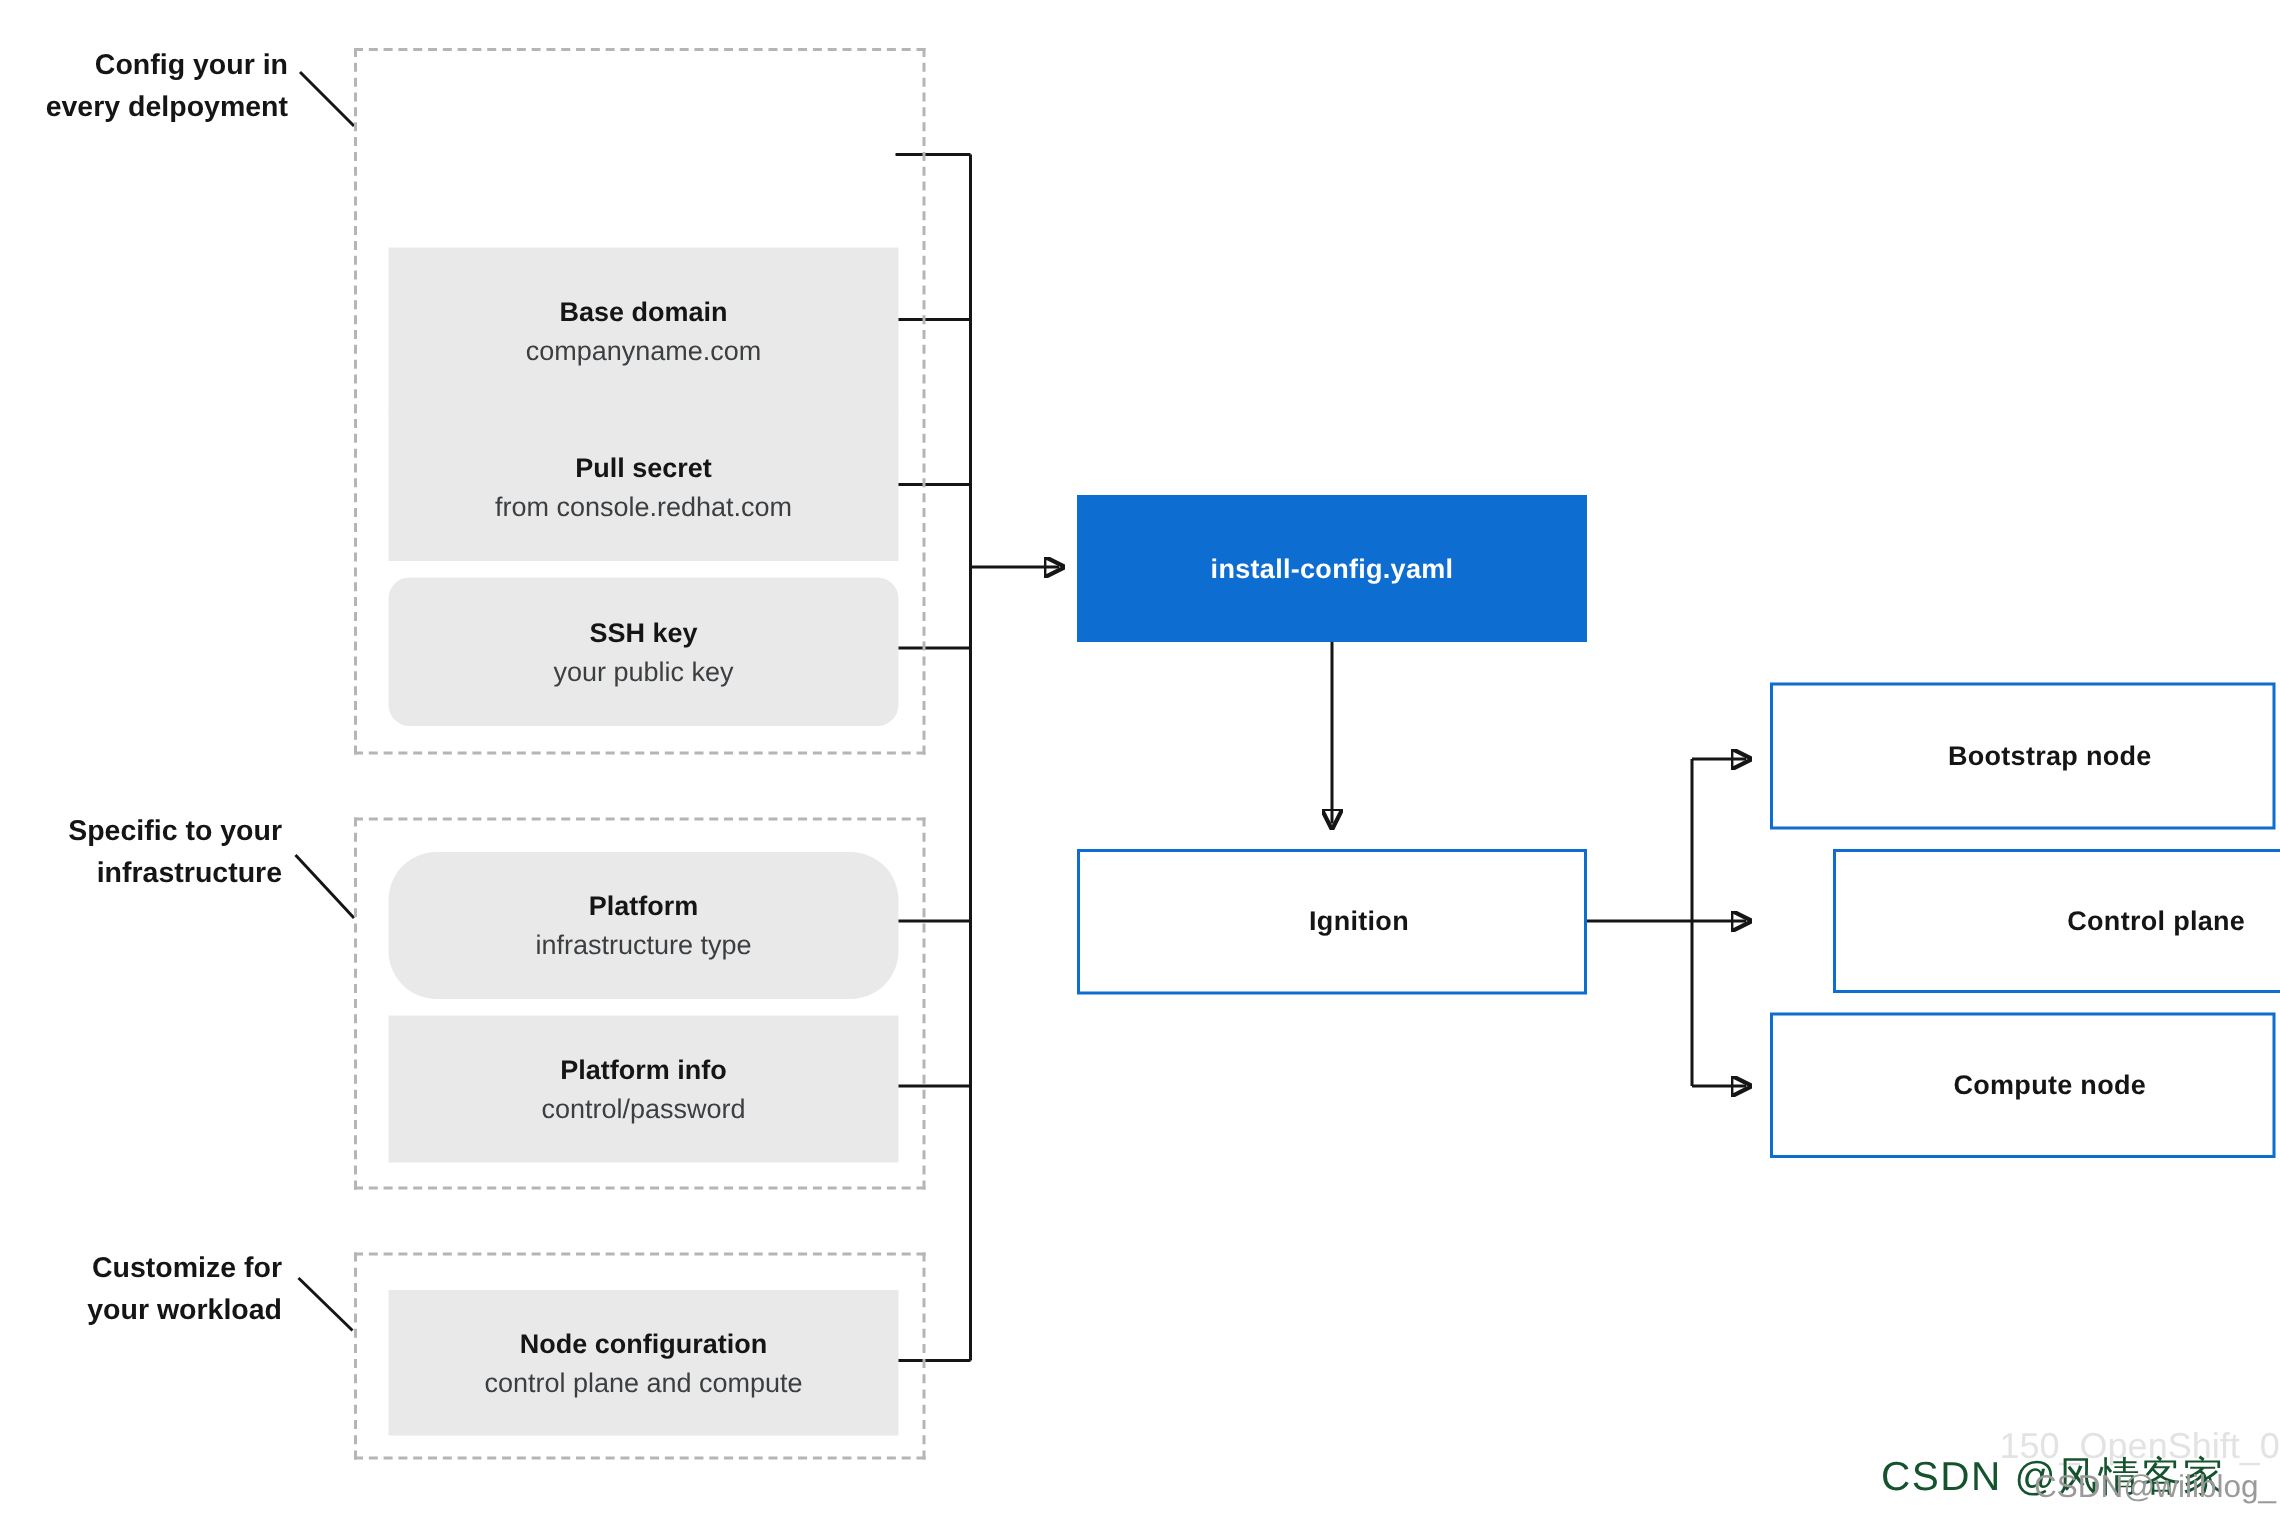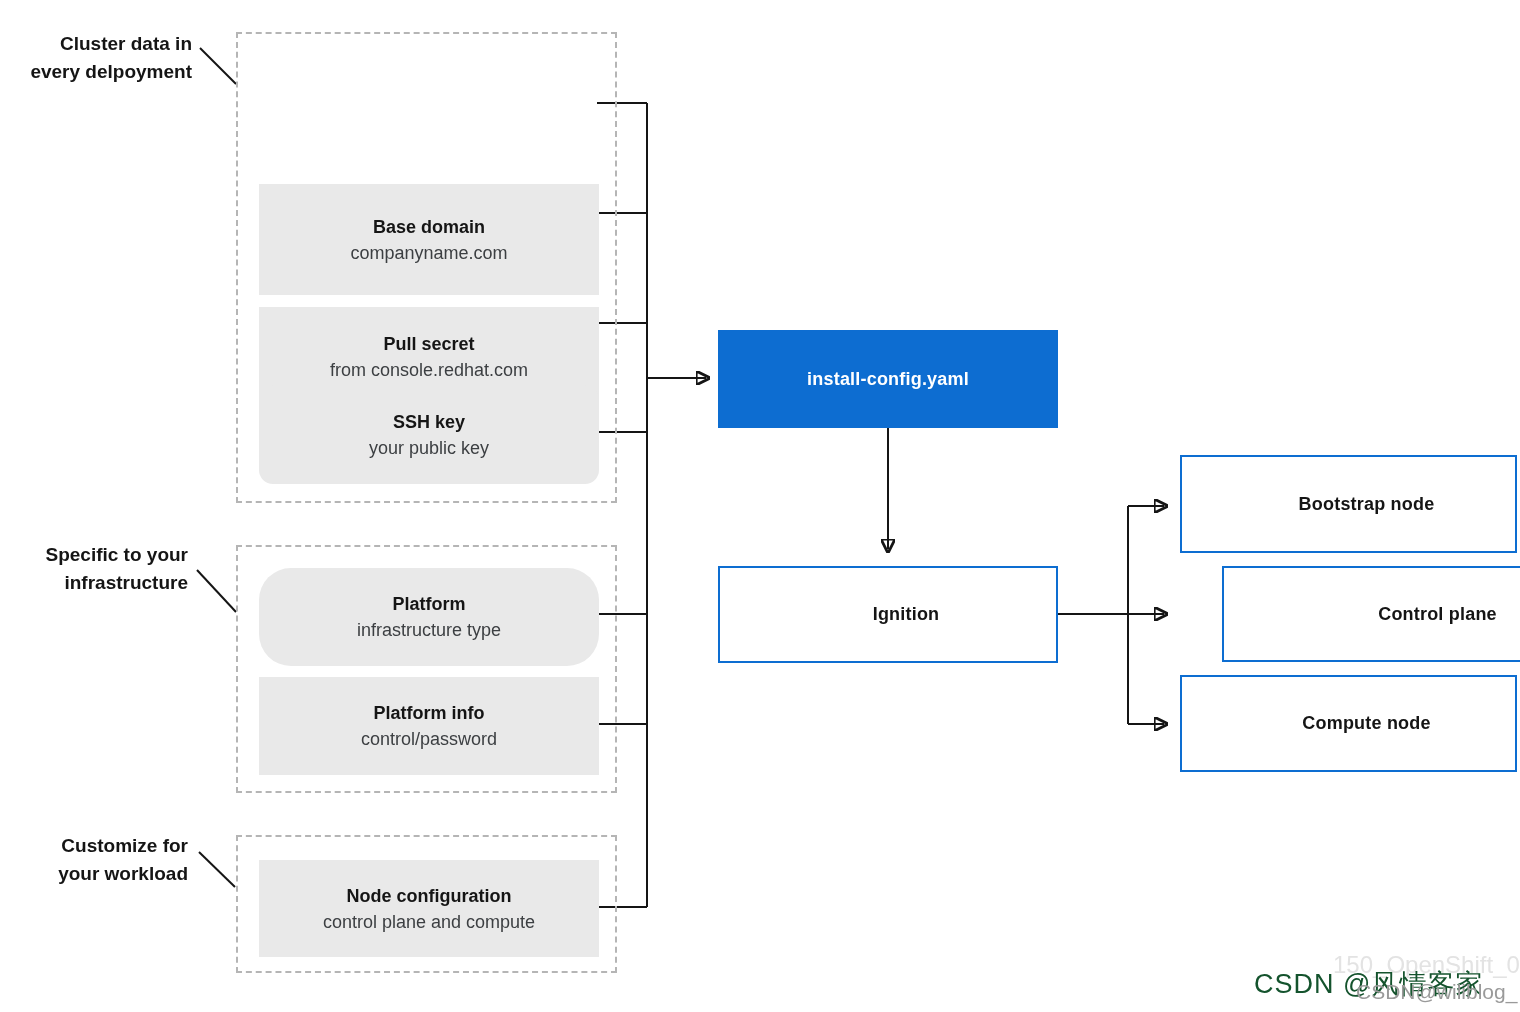--- a/index.html
+++ b/index.html
@@ -81,38 +81,38 @@
     <path d="M1128 506 H1164" marker-end="url(#arrow)"></path>
     <path d="M1128 614 H1164" marker-end="url(#arrow)"></path>
     <path d="M1128 724 H1164" marker-end="url(#arrow)"></path>
 
     <path d="M200 48 L236 84"></path>
     <path d="M197 570 L236 612"></path>
     <path d="M199 852 L235 887"></path>
   </svg>
 
   <div class="side-label" style="left:0; top:30px; width:192px;">
-    <div>Cluster data in</div>
+    <div>Config your in</div>
     <div>every delpoyment</div>
   </div>
   <div class="side-label" style="left:0; top:541px; width:188px;">
     <div>Specific to your</div>
     <div>infrastructure</div>
   </div>
   <div class="side-label" style="left:0; top:832px; width:188px;">
     <div>Customize for</div>
     <div>your workload</div>
   </div>
 
   <div class="dashed-group" style="left:236px; top:32px; width:381px; height:471px;">
-    <div class="gitem" style="top:131px; height:111px;margin-top:19px;">
+    <div class="gitem" style="top:131px; height:111px;">
       <div class="gtitle">Base domain</div>
       <div class="gsub">companyname.com</div>
     </div>
-    <div class="gitem" style="top:241px; height:99px;margin-top:32px;">
+    <div class="gitem" style="top:241px; height:99px;">
       <div class="gtitle">Pull secret</div>
       <div class="gsub">from console.redhat.com</div>
     </div>
     <div class="gitem" style="top:351px; height:99px;border-radius:14px;">
       <div class="gtitle">SSH key</div>
       <div class="gsub">your public key</div>
     </div>
   </div>
 
   <div class="dashed-group" style="left:236px; top:545px; width:381px; height:248px;">

